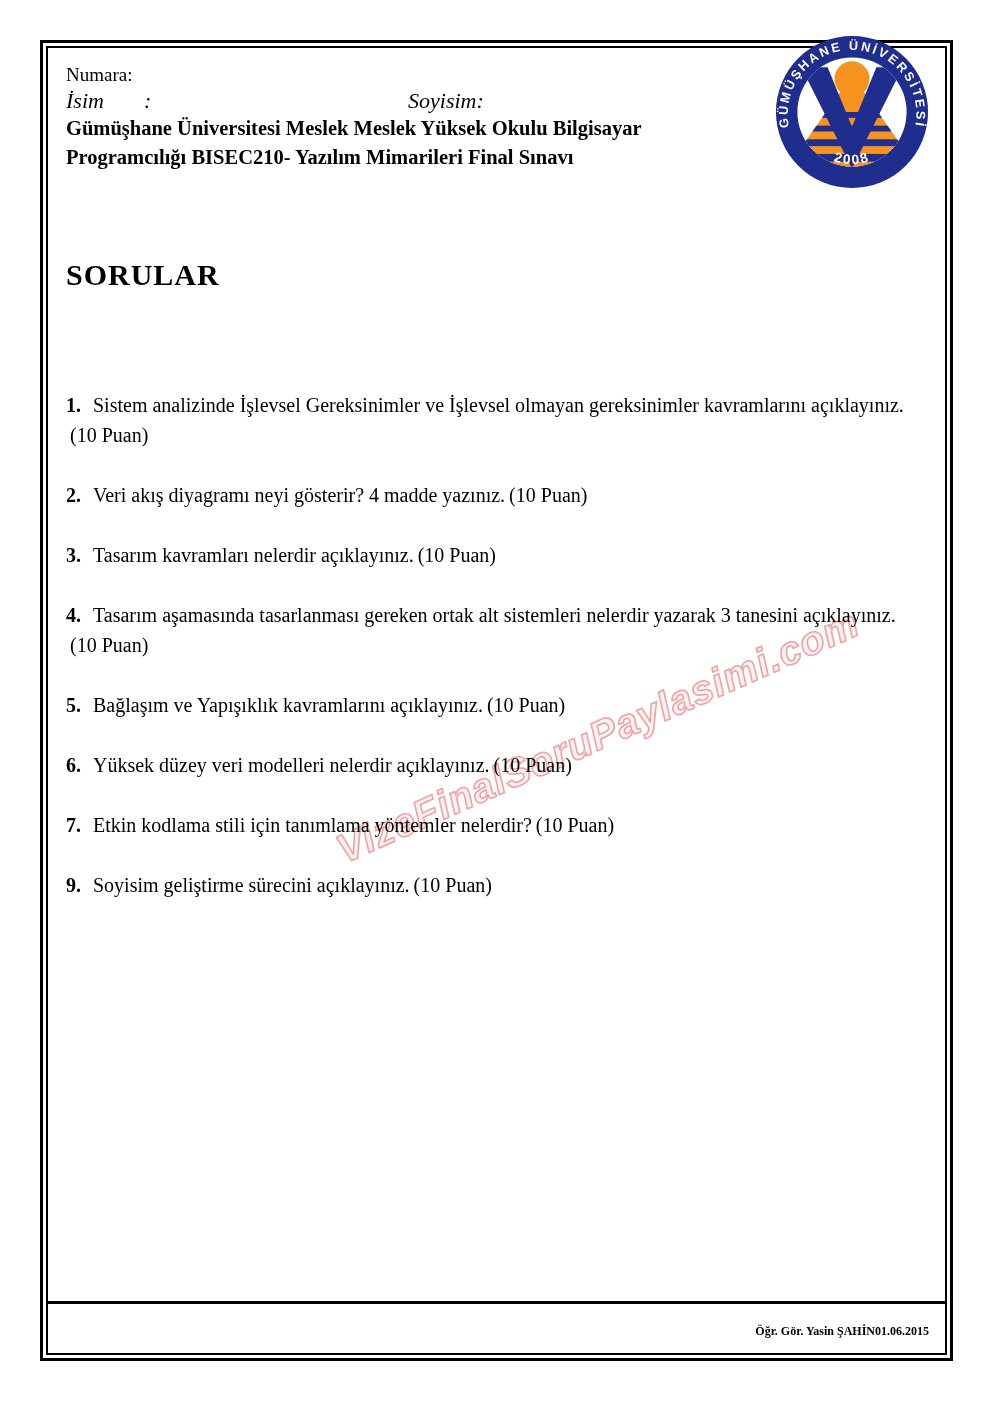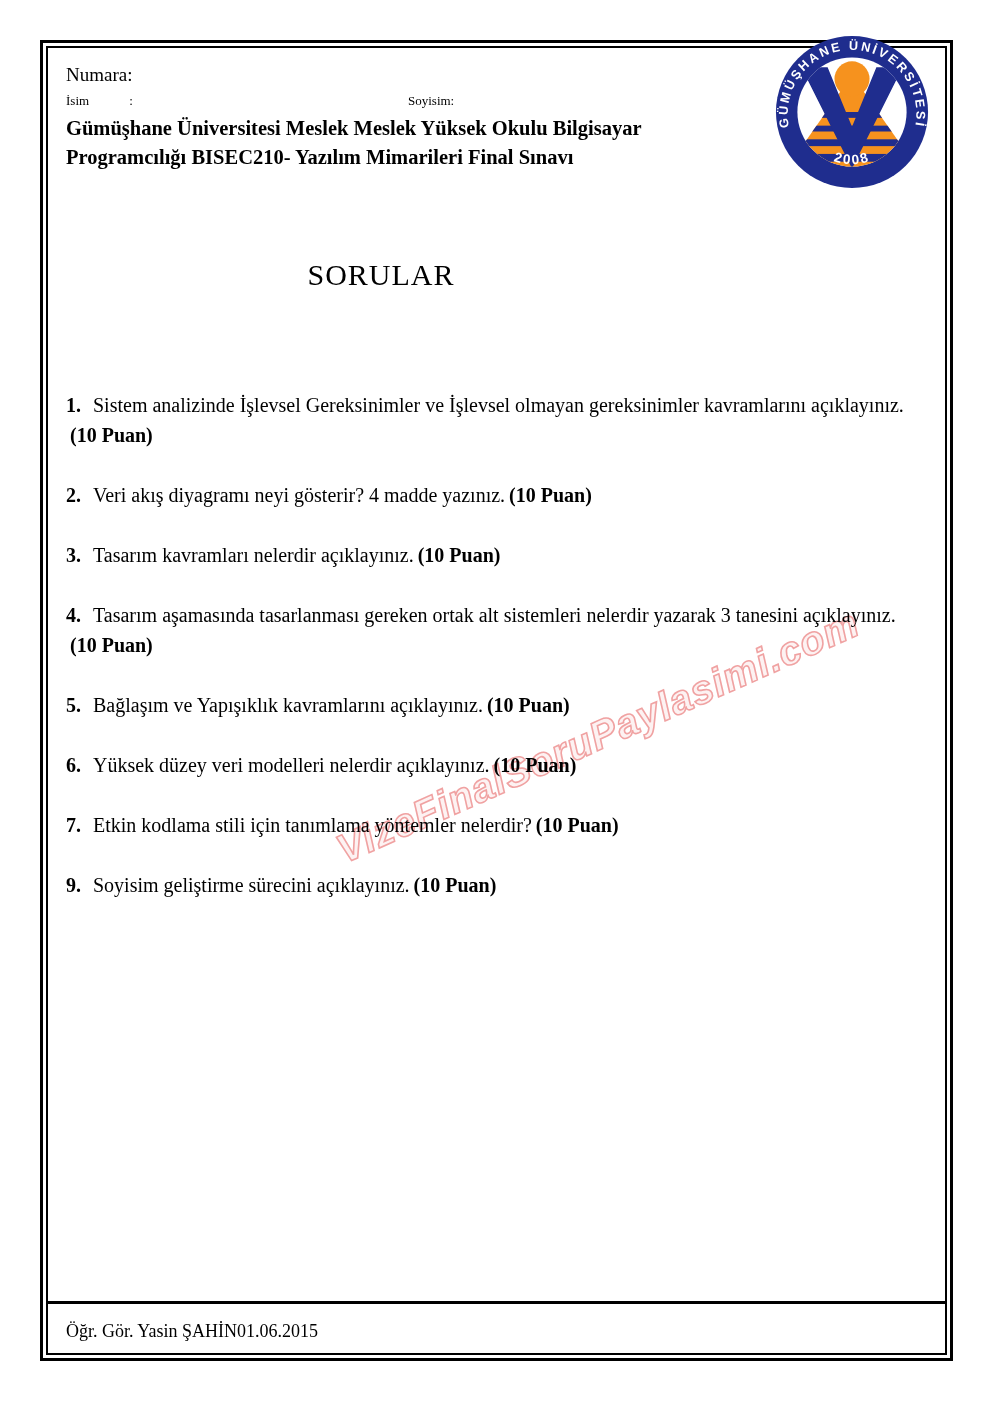--- a/index.html
+++ b/index.html
@@ -29,48 +29,48 @@
     width: 100%; height: 100%;
     border: 2px solid #000;
   }
   .content {
     position: absolute; inset: 0;
     padding: 14px 16px 0 18px;
   }
 
   
   .numara-row { font-size: 19px; line-height: 26px; }
-  .isim-row   { position: relative; font-size: 13px; line-height: 26px; }
+  .isim-row   { position: relative; font-size: 22px; line-height: 26px; font-style: italic; }
   .isim-colon { margin-left: 40px; }
   .soyisim    { position: absolute; left: 342px; top: 0; text-align: center; }
   .course {
     font-weight: bold;
     font-size: 20.5px; line-height: 29px;
     width: 660px;
   }
 
   
   .logo { position: absolute; left: 726px; top: -14px; width: 156px; height: 156px; }
 
   
   .title {
     margin: 83px 0 0 0;
     width: 630px;
-    text-align: center;
-    font-size: 30px; font-weight: normal;
+    text-align: left;
+    font-size: 30px; font-weight: bold;
     letter-spacing: 1px;
     line-height: 40px;
   }
 
   
   .questions { position: relative; z-index: 1; margin-top: 95px; font-size: 20px; padding-right: 4px; }
   .question  { line-height: 30px; margin-bottom: 30px; }
   .qnum  { font-weight: bold; display: inline-block; min-width: 27px; }
   .qtext {}
-  .qpoints { font-weight: bold; margin-left: 4px; }
+  .qpoints { font-weight: normal; margin-left: 4px; }
 
   
   .watermark {
     position: absolute; left: 550px; top: 688px; z-index: 0;
     transform: translate(-50%, -50%) rotate(-24deg);
     font-family: "Liberation Sans", sans-serif;
     font-weight: bold; font-style: italic;
     font-size: 40px; letter-spacing: 1px;
     color: #fdf2f2;
     -webkit-text-stroke: 1.6px var(--watermark-pink);
@@ -79,22 +79,22 @@
   }
 
   
   .footer-rule {
     position: absolute; left: 0; right: 0; bottom: 49px;
     border-top: 3px solid #000;
   }
   .footer {
     position: absolute; left: 18px; right: 16px; bottom: 7px;
     height: 30px;
-    display: flex; justify-content: flex-start; align-items: center;
-    font-weight: normal; font-size: 18px;
+    display: flex; justify-content: flex-end; align-items: center;
+    font-weight: bold; font-size: 12px;
   }
 
   .logo-ring-text { font-family: "Liberation Sans", sans-serif; font-weight: bold; letter-spacing: 2.5px; }
   .logo-year-text { font-family: "Liberation Sans", sans-serif; font-weight: bold; letter-spacing: 2px; }
 </style>
 </head>
 <body>
 
 <div class="page">
   <div class="outer-border">

